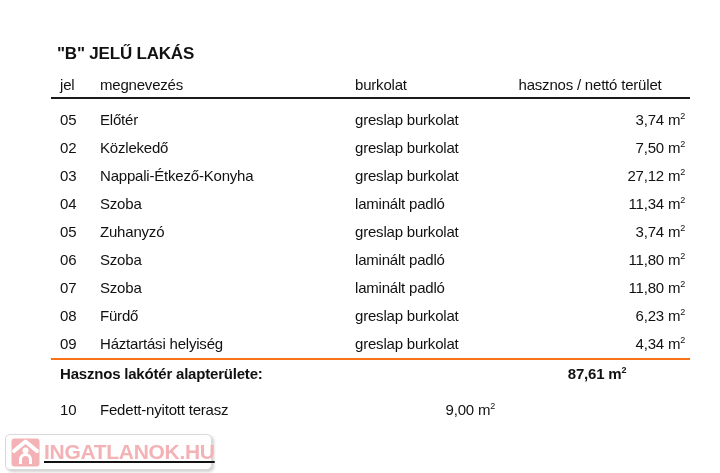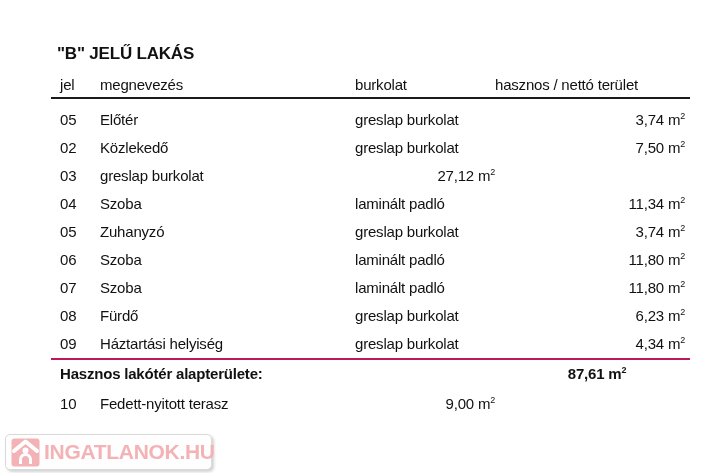--- a/index.html
+++ b/index.html
@@ -36,49 +36,50 @@
   }
   .tbody{margin-top:7px;}
   .trow{
     display:grid;
     grid-template-columns:40px 255px 1fr 190px;
     padding:0 5px 0 9px;
     height:28px;
     line-height:28px;
   }
   .c-ter{text-align:right;}
-  .h-ter{text-align:left;}
+  .h-ter{text-align:center;}
   .summary-row{
     display:grid;
     grid-template-columns:449px 1fr;
     padding:0 5px 0 9px;
     height:28px;
     line-height:28px;
     font-weight:bold;
-    border-top:2px solid #be185d;
+    border-top:2px solid #f97316;
   }
   .summary-row .c-ter{text-align:center;}
-  .extra-rows{margin-top:2px;}
+  .extra-rows{margin-top:8px;}
   sup{
     font-size:9px;
     line-height:0;
     vertical-align:6px;
   }
   .watermark{
     position:absolute;
     left:5px;top:434px;
     width:207px;height:36px;
     background:#fefefe;
     border:1px solid #d9d9d9;
     border-radius:5px;
     box-shadow:2px 2px 3px rgba(0,0,0,0.18);
     display:flex;
     align-items:center;
     box-sizing:border-box;
     padding-left:5px;
+    text-decoration:underline;
   }
   .wm-text{
     font-weight:bold;
     font-size:21px;
     letter-spacing:-0.3px;
     color:#f3b2b5;
     margin-left:4px;
     white-space:nowrap;
   }
   .wm-icon{flex:0 0 auto;display:block;}
@@ -104,20 +105,21 @@
         <span class="c-ter">3,74&nbsp;m<sup>2</sup></span>
       </div>
       <div class="trow">
         <span class="c-jel">02</span>
         <span class="c-meg">Közlekedő</span>
         <span class="c-bur">greslap burkolat</span>
         <span class="c-ter">7,50&nbsp;m<sup>2</sup></span>
       </div>
       <div class="trow">
         <span class="c-jel">03</span>
+        <span class="c-meg">Nappali-Étkező-Konyha</span>
         <span class="c-bur">greslap burkolat</span>
         <span class="c-ter">27,12&nbsp;m<sup>2</sup></span>
       </div>
       <div class="trow">
         <span class="c-jel">04</span>
         <span class="c-meg">Szoba</span>
         <span class="c-bur">laminált padló</span>
         <span class="c-ter">11,34&nbsp;m<sup>2</sup></span>
       </div>
       <div class="trow">

